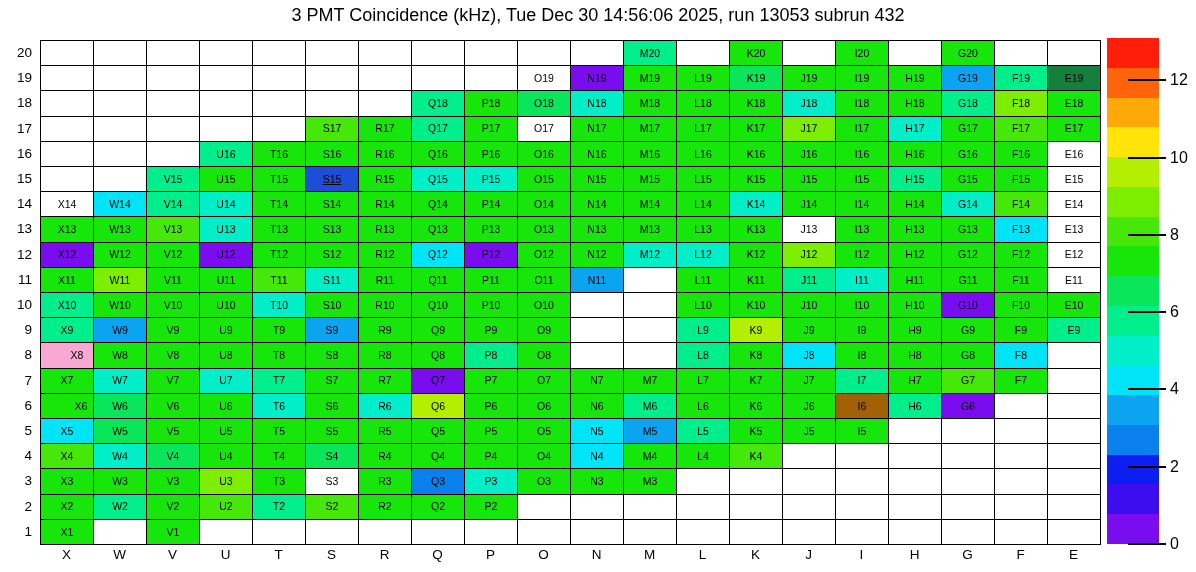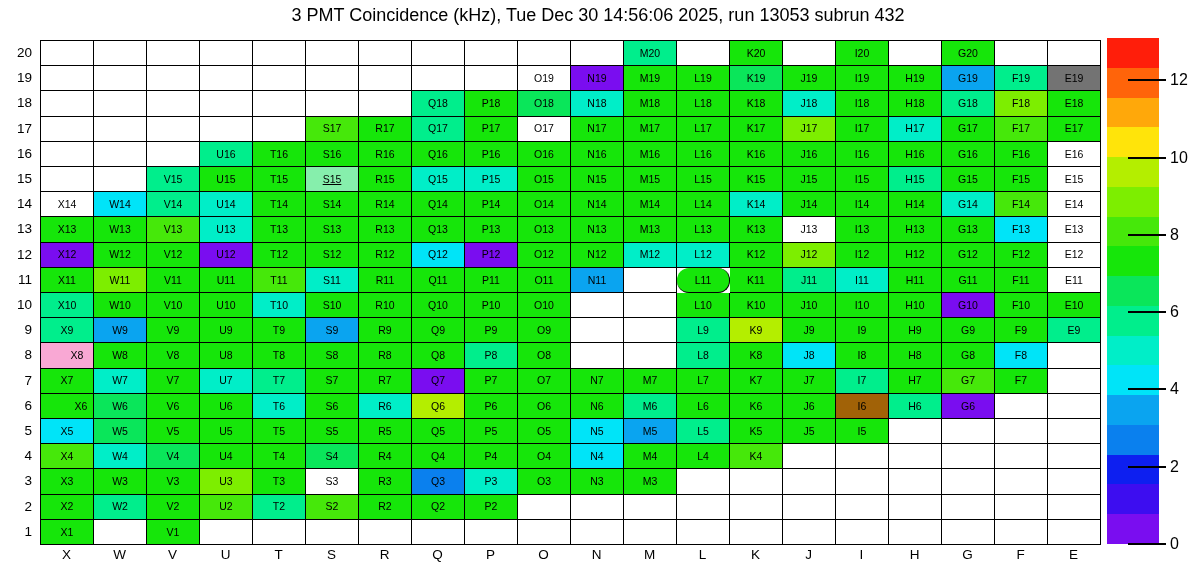--- a/index.html
+++ b/index.html
@@ -57,21 +57,21 @@
       <div class="cell">O19</div>
       <div class="cell" style="background: rgb(122, 13, 240);">N19</div>
       <div class="cell" style="background: rgb(22, 230, 10);">M19</div>
       <div class="cell" style="background: rgb(22, 230, 10);">L19</div>
       <div class="cell" style="background: rgb(10, 230, 90);">K19</div>
       <div class="cell" style="background: rgb(22, 230, 10);">J19</div>
       <div class="cell" style="background: rgb(22, 230, 10);">I19</div>
       <div class="cell" style="background: rgb(22, 230, 10);">H19</div>
       <div class="cell" style="background: rgb(10, 164, 240);">G19</div>
       <div class="cell" style="background: rgb(0, 238, 140);">F19</div>
-      <div class="cell" style="background: #737373;">E19</div>
+      <div class="cell" style="background: #15803d;">E19</div>
       <div class="cell"></div>
       <div class="cell"></div>
       <div class="cell"></div>
       <div class="cell"></div>
       <div class="cell"></div>
       <div class="cell"></div>
       <div class="cell"></div>
       <div class="cell" style="background: rgb(0, 238, 140);">Q18</div>
       <div class="cell" style="background: rgb(22, 230, 10);">P18</div>
       <div class="cell" style="background: rgb(10, 230, 90);">O18</div>
@@ -123,21 +123,21 @@
       <div class="cell" style="background: rgb(22, 230, 10);">I16</div>
       <div class="cell" style="background: rgb(22, 230, 10);">H16</div>
       <div class="cell" style="background: rgb(22, 230, 10);">G16</div>
       <div class="cell" style="background: rgb(22, 230, 10);">F16</div>
       <div class="cell">E16</div>
       <div class="cell"></div>
       <div class="cell"></div>
       <div class="cell" style="background: rgb(0, 238, 140);">V15</div>
       <div class="cell" style="background: rgb(22, 230, 10);">U15</div>
       <div class="cell" style="background: rgb(22, 230, 10);">T15</div>
-      <div class="cell" style="background: #86efac; text-decoration: underline;">S15</div>
+      <div class="cell" style="background: #1d4ed8; text-decoration: underline;">S15</div>
       <div class="cell" style="background: rgb(22, 230, 10);">R15</div>
       <div class="cell" style="background: rgb(0, 238, 200);">Q15</div>
       <div class="cell" style="background: rgb(0, 238, 200);">P15</div>
       <div class="cell" style="background: rgb(22, 230, 10);">O15</div>
       <div class="cell" style="background: rgb(22, 230, 10);">N15</div>
       <div class="cell" style="background: rgb(22, 230, 10);">M15</div>
       <div class="cell" style="background: rgb(22, 230, 10);">L15</div>
       <div class="cell" style="background: rgb(22, 230, 10);">K15</div>
       <div class="cell" style="background: rgb(22, 230, 10);">J15</div>
       <div class="cell" style="background: rgb(22, 230, 10);">I15</div>
@@ -210,21 +210,21 @@
       <div class="cell" style="background: rgb(22, 230, 10);">V11</div>
       <div class="cell" style="background: rgb(22, 230, 10);">U11</div>
       <div class="cell" style="background: rgb(70, 232, 10);">T11</div>
       <div class="cell" style="background: rgb(0, 238, 200);">S11</div>
       <div class="cell" style="background: rgb(22, 230, 10);">R11</div>
       <div class="cell" style="background: rgb(22, 230, 10);">Q11</div>
       <div class="cell" style="background: rgb(22, 230, 10);">P11</div>
       <div class="cell" style="background: rgb(22, 230, 10);">O11</div>
       <div class="cell" style="background: rgb(10, 164, 240);">N11</div>
       <div class="cell"></div>
-      <div class="cell" style="background: rgb(22, 230, 10); border-radius: 12px;">L11</div>
+      <div class="cell" style="background: rgb(22, 230, 10);">L11</div>
       <div class="cell" style="background: rgb(22, 230, 10);">K11</div>
       <div class="cell" style="background: rgb(0, 238, 140);">J11</div>
       <div class="cell" style="background: rgb(0, 238, 200);">I11</div>
       <div class="cell" style="background: rgb(22, 230, 10);">H11</div>
       <div class="cell" style="background: rgb(22, 230, 10);">G11</div>
       <div class="cell" style="background: rgb(22, 230, 10);">F11</div>
       <div class="cell">E11</div>
       <div class="cell" style="background: rgb(0, 238, 140);">X10</div>
       <div class="cell" style="background: rgb(22, 230, 10);">W10</div>
       <div class="cell" style="background: rgb(22, 230, 10);">V10</div>

